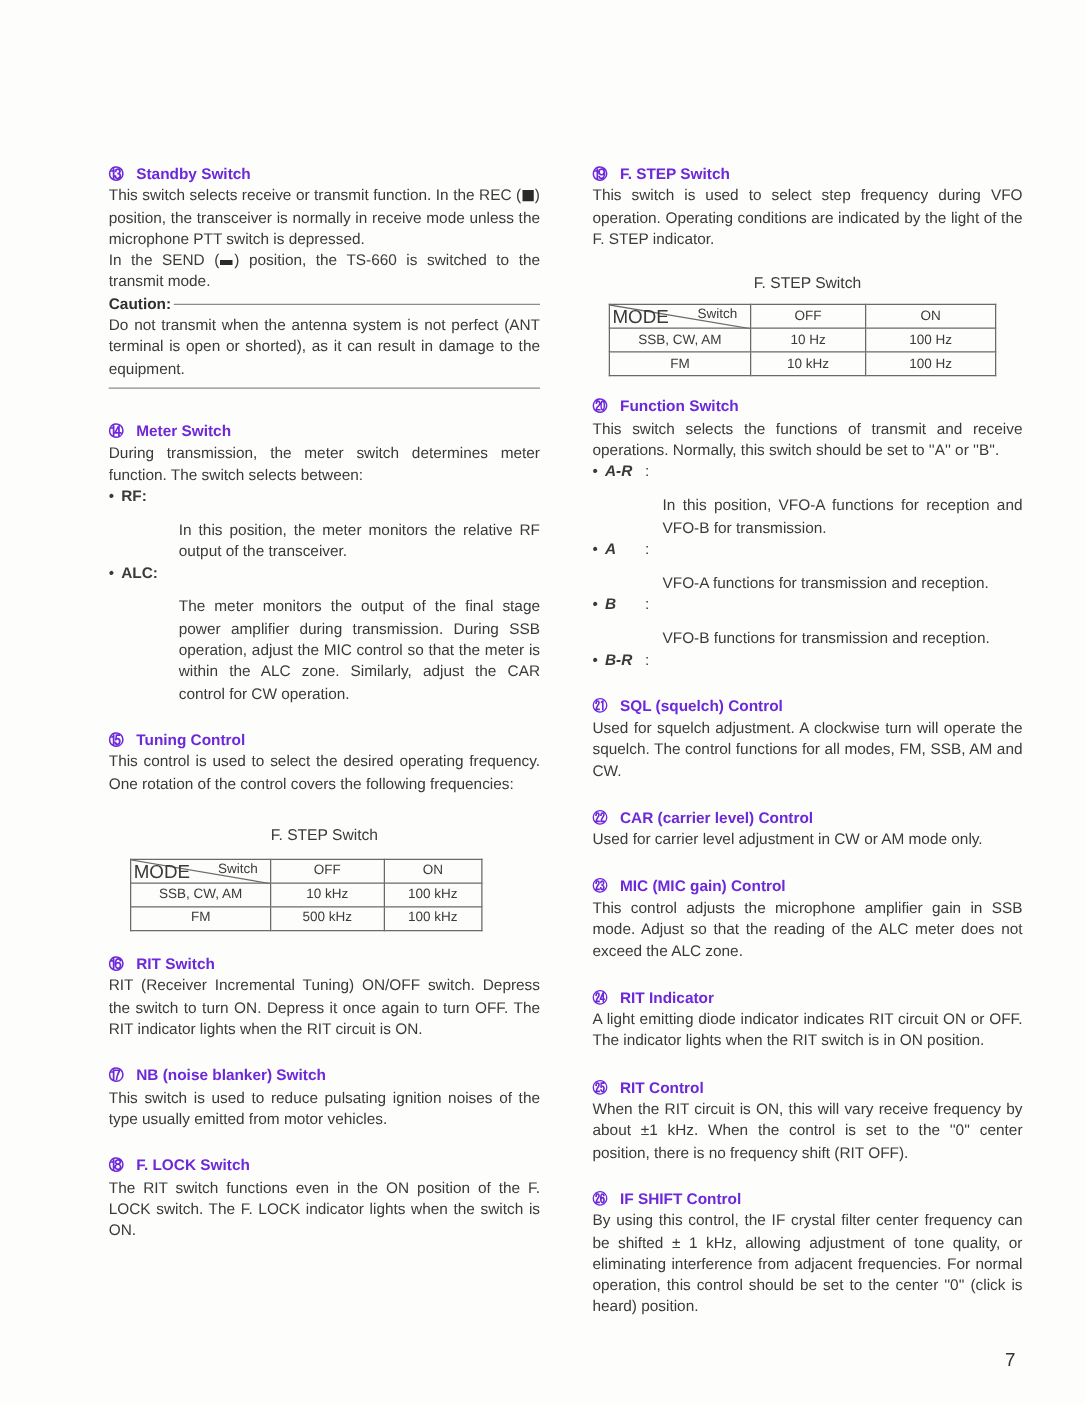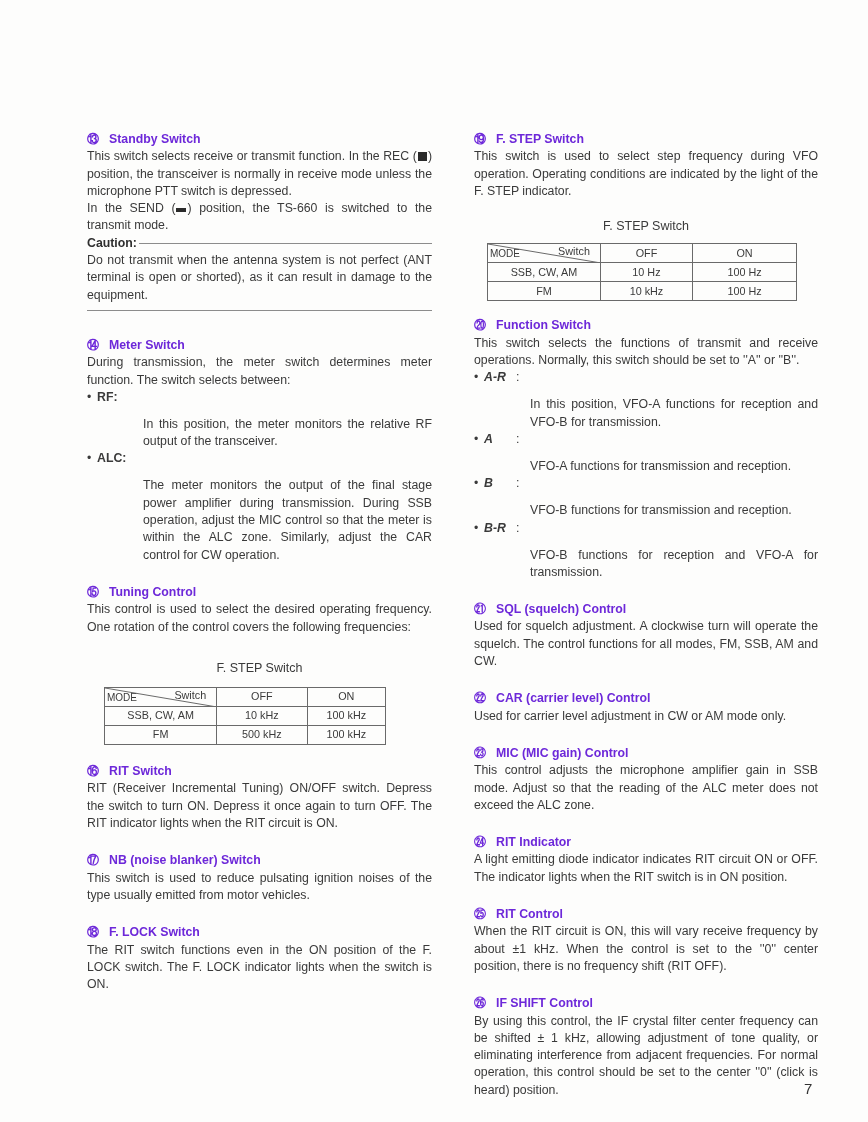--- a/index.html
+++ b/index.html
@@ -61,21 +61,21 @@
     color: #3a3a3a;
   }
   table.fstep td {
     border: 1px solid #6a6a6a;
     text-align: center;
     height: 18px;
     padding: 0;
   }
   td.diag { position: relative; text-align: left; }
   td.diag svg { position: absolute; left: 0; top: 0; }
-  td.diag .mode { position: absolute; left: 2px; bottom: 0px; font-size: 10px; }
+  td.diag .mode { position: absolute; left: 2px; bottom: 0px; font-size: 15px; }
   td.diag .sw { position: absolute; right: 10px; top: -1px; font-size: 10.8px; }
 
   .page-number {
     position: absolute; left: 804px; top: 1080px; font-size: 15px; color: #333;
   }
 </style>
 </head>
 <body>
 
 <div class="col col-left">
@@ -224,21 +224,20 @@
       <li>
         <span class="dot">•</span>
         <span class="key">B</span>
         <span class="sep">:</span>
         <span class="desc">VFO-B functions for transmission and reception.</span>
       </li>
       <li>
         <span class="dot">•</span>
         <span class="key">B-R</span>
         <span class="sep">:</span>
-        <span class="desc">VFO-B functions for reception and VFO-A for transmission.</span>
       </li>
     </ul>
   </div>
 
   <div class="section">
     <div class="heading">
       <span class="num">㉑</span><span>SQL (squelch) Control</span>
     </div>
     <p>Used for squelch adjustment. A clockwise turn will operate the squelch. The control functions for all modes, FM, SSB, AM and CW.</p>
   </div>

